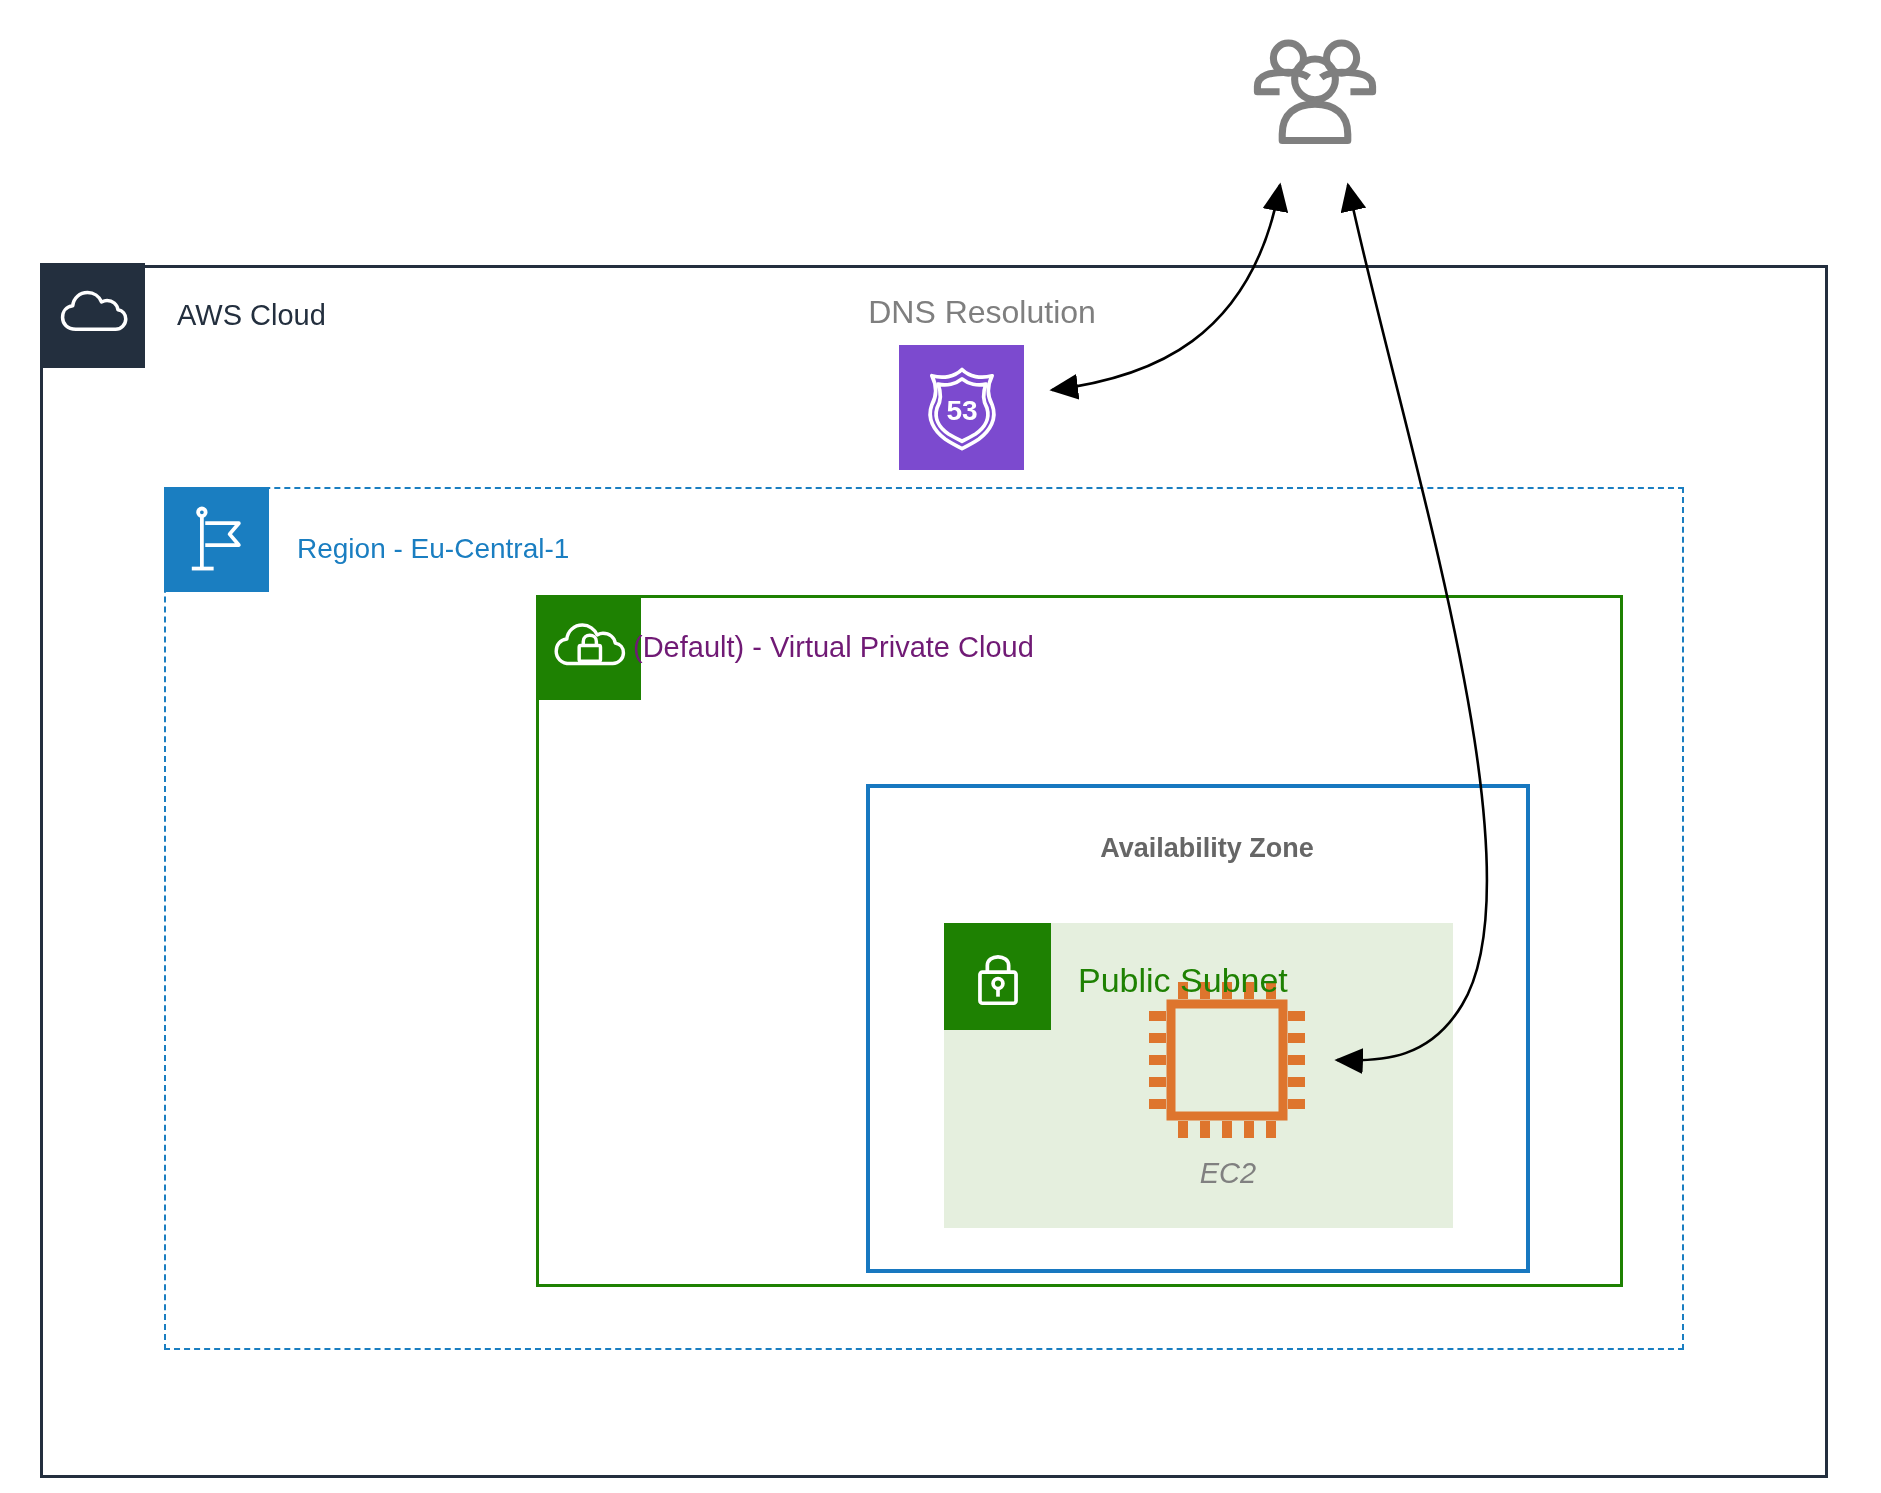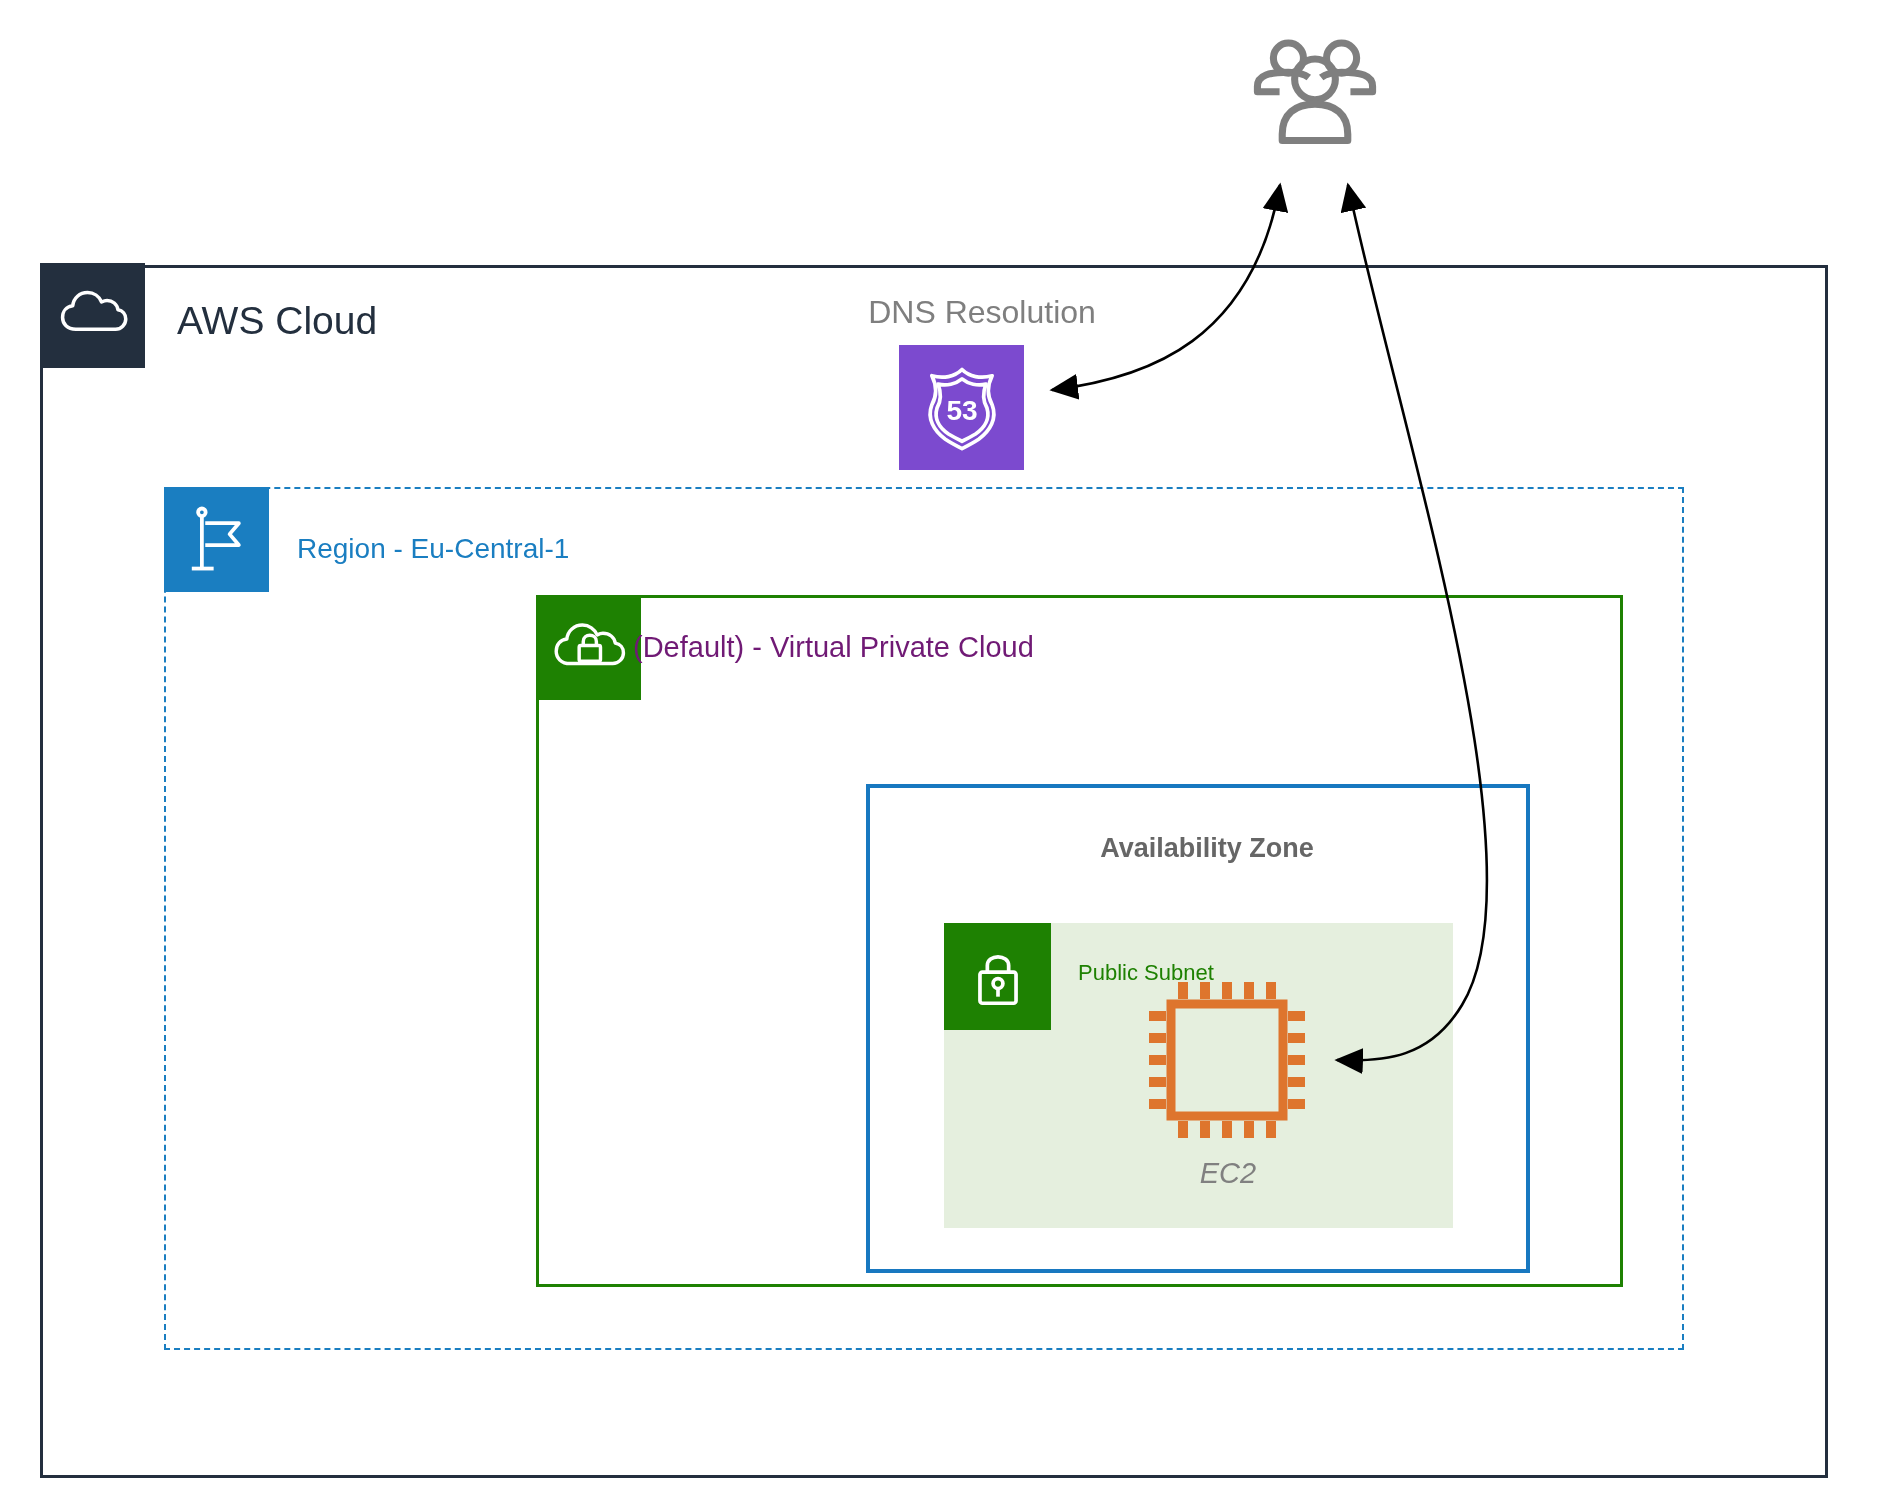--- a/index.html
+++ b/index.html
@@ -10,26 +10,26 @@
   .region-box{border:2px dashed #1A7EC1;}
   .vpc-box{border:3px solid #1E8102;}
   .az-box{border:4px solid #1878C0;}
   .subnet-box{background:#E5EFDE;}
   .icon-badge{position:absolute;box-sizing:border-box;display:flex;align-items:center;justify-content:center;}
   .navy-bg{background:#232F3E;}
   .purple-bg{background:#7C4ACF;}
   .blue-bg{background:#1A7EC1;}
   .green-bg{background:#1E8102;}
   .lbl{position:absolute;white-space:nowrap;line-height:1.2;}
-  .lbl-aws{color:#232F3E;font-size:39px;}
+  .lbl-aws{color:#232F3E;font-size:29px;}
   .lbl-dns{color:#7F7F7F;font-size:32px;text-align:center;}
   .lbl-region{color:#1A7EC1;font-size:28px;}
   .lbl-vpc{color:#701a75;font-size:29px;}
   .lbl-az{color:#666666;font-size:27px;font-weight:bold;text-align:center;padding-left:9px;}
-  .lbl-subnet{color:#1E8102;font-size:22px;}
+  .lbl-subnet{color:#1E8102;font-size:34px;}
   .lbl-ec2{color:#808080;font-size:29px;text-align:center;}
   svg{display:block;}
   .arrow-layer{position:absolute;left:0;top:0;width:1881px;height:1493px;pointer-events:none;}
 </style>
 </head>
 <body>
 
 <div class="canvas">
 
   <div class="box outer-box" style="left:40px;top:265px;width:1788px;height:1213px;"></div>

